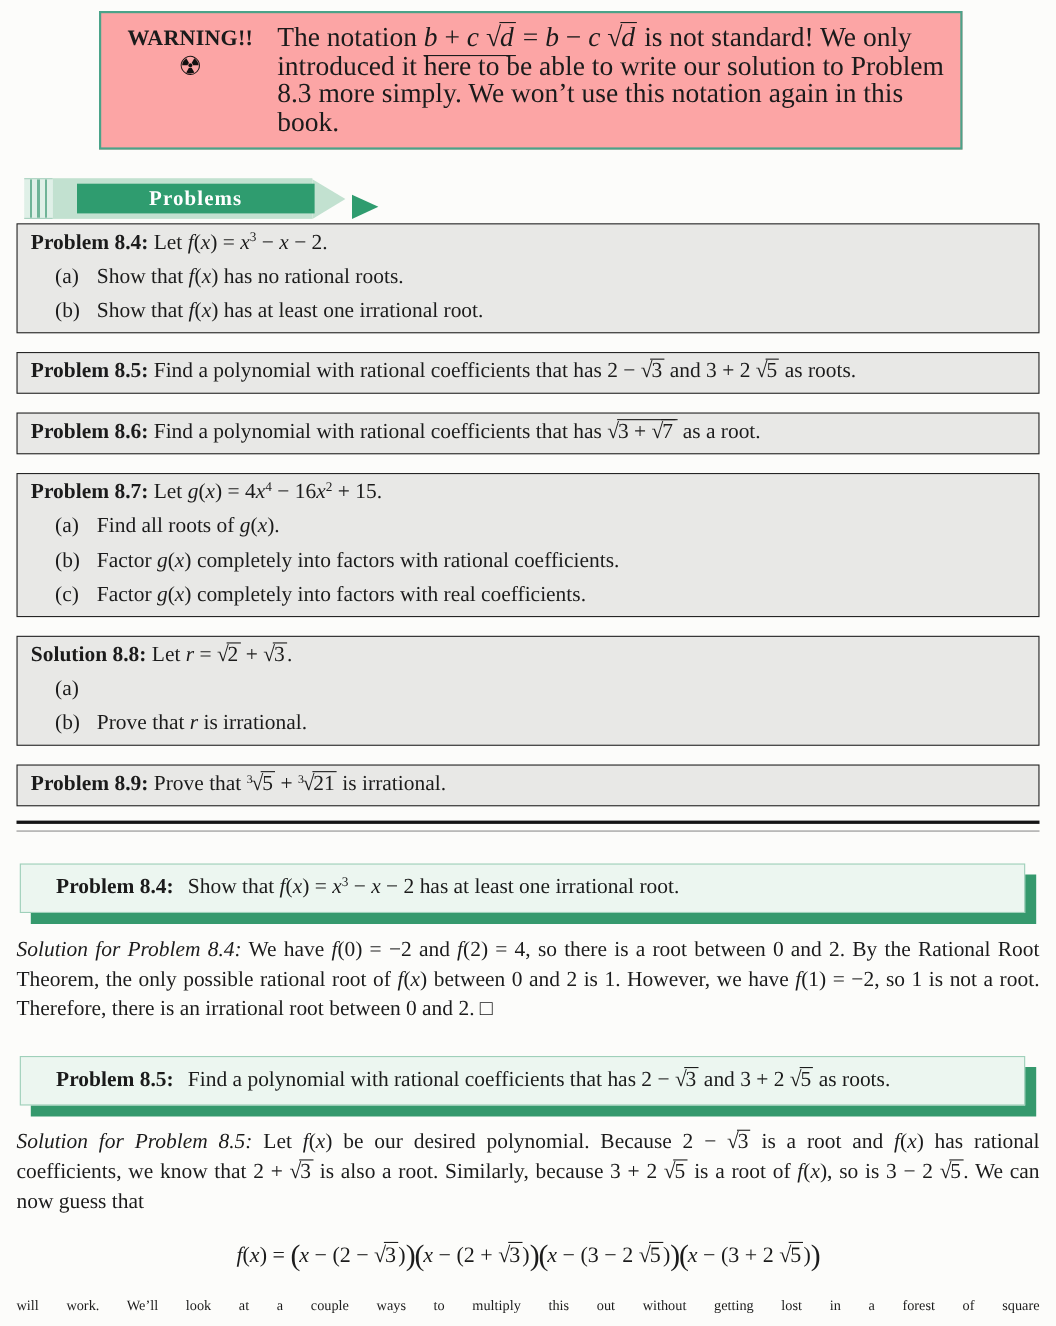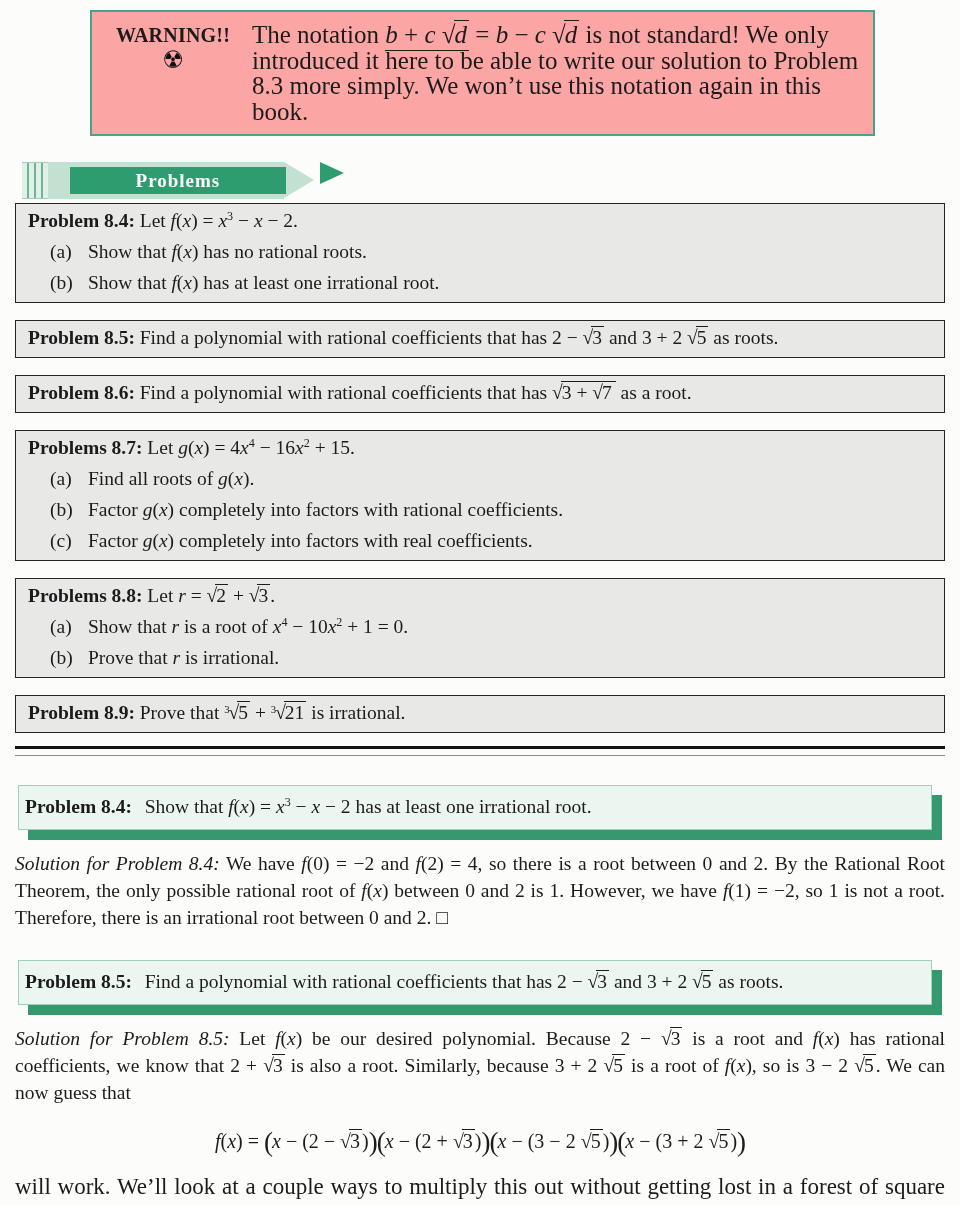--- a/index.html
+++ b/index.html
@@ -37,21 +37,21 @@
   .warning-text{
     flex:1;
     font-size:25px;line-height:25.5px;
     padding-top:2px;
   }
 
   
   .pencil{
     margin:26px 0 0 22px;
     height:37px;width:322px;
-    display:flex;align-items:flex-start;
+    display:flex;align-items:flex-end;
   }
   .pencil-stripes{
     width:26px;height:37px;
     background:repeating-linear-gradient(90deg,#dff0e7 0 5px,#6fb497 5px 7px);
     border-top:1px solid #9fcdb8;border-bottom:1px solid #9fcdb8;
     box-sizing:border-box;
   }
   .pencil-body{
     width:238px;height:37px;
     background:#c2e1d0;
@@ -95,41 +95,41 @@
   
   .rule-thick{margin:13px 15px 0;border-top:3.5px solid #141414;}
   .rule-thin{margin:6px 15px 0;border-top:1.5px solid #8d8d8d;}
 
   
   .hbox{
     margin:29px 28px 0 18px;
     background:#ecf6f0;
     border:1px solid #9fd0ba;
     box-shadow:10px 10px 0 #35996d;
-    padding:8px 6px 10px;
+    padding:8px 32px 10px;
     font-size:19.5px;line-height:25px;
   }
   .hbox .plabel{margin-right:8px;}
 
   
   .sol{
     margin:20px 15px 0;
     font-size:19.5px;line-height:27px;
     text-align:justify;
   }
   .sol .lead{font-style:italic;}
 
   .formula{
     margin:20px 0 0;
     text-align:center;
     font-size:20px;line-height:31px;
   }
   .closing{
     margin:16px 15px 0;
-    font-size:23px;line-height:27px;
+    font-size:13px;line-height:27px;
     text-align:justify;
     text-align-last:justify;
   }
 
   
   .var{font-style:italic;}
   sup{font-size:0.62em;vertical-align:0.55em;line-height:0;}
   .sqrt{white-space:nowrap;}
   .rsign{margin-right:-2px;}
   .rad{border-top:1.4px solid #1c1c1c;padding:0 2px 0 1px;}
@@ -175,40 +175,39 @@
 
     <div class="pbox">
       <div class="title"><b class="plabel">Problem 8.5:</b><span> Find a polynomial with rational coefficients that has 2 − <span class="sqrt"><span class="rsign">√</span><span class="rad">3</span></span> and 3 + 2 <span class="sqrt"><span class="rsign">√</span><span class="rad">5</span></span> as roots.</span></div>
     </div>
 
     <div class="pbox">
       <div class="title"><b class="plabel">Problem 8.6:</b><span> Find a polynomial with rational coefficients that has <span class="sqrt"><span class="rsign">√</span><span class="rad">3 + <span class="sqrt"><span class="rsign">√</span><span class="rad">7</span></span></span></span> as a root.</span></div>
     </div>
 
     <div class="pbox">
-      <div class="title"><b class="plabel">Problems 8.7:</b><span> Let <span class="var">g</span>(<span class="var">x</span>) = 4<span class="var">x</span><sup>4</sup> − 16<span class="var">x</span><sup>2</sup> + 15.</span></div>
+      <div class="title"><b class="plabel">Problem 8.7:</b><span> Let <span class="var">g</span>(<span class="var">x</span>) = 4<span class="var">x</span><sup>4</sup> − 16<span class="var">x</span><sup>2</sup> + 15.</span></div>
       <div class="part">
           <span class="tag">(a)</span>
           <span>Find all roots of <span class="var">g</span>(<span class="var">x</span>).</span>
         </div>
       <div class="part">
           <span class="tag">(b)</span>
           <span>Factor <span class="var">g</span>(<span class="var">x</span>) completely into factors with rational coefficients.</span>
         </div>
       <div class="part">
           <span class="tag">(c)</span>
           <span>Factor <span class="var">g</span>(<span class="var">x</span>) completely into factors with real coefficients.</span>
         </div>
     </div>
 
     <div class="pbox">
-      <div class="title"><b class="plabel">Problems 8.8:</b><span> Let <span class="var">r</span> = <span class="sqrt"><span class="rsign">√</span><span class="rad">2</span></span> + <span class="sqrt"><span class="rsign">√</span><span class="rad">3</span></span>.</span></div>
+      <div class="title"><b class="plabel">Solution 8.8:</b><span> Let <span class="var">r</span> = <span class="sqrt"><span class="rsign">√</span><span class="rad">2</span></span> + <span class="sqrt"><span class="rsign">√</span><span class="rad">3</span></span>.</span></div>
       <div class="part">
           <span class="tag">(a)</span>
-          <span>Show that <span class="var">r</span> is a root of <span class="var">x</span><sup>4</sup> − 10<span class="var">x</span><sup>2</sup> + 1 = 0.</span>
         </div>
       <div class="part">
           <span class="tag">(b)</span>
           <span>Prove that <span class="var">r</span> is irrational.</span>
         </div>
     </div>
 
     <div class="pbox">
       <div class="title"><b class="plabel">Problem 8.9:</b><span> Prove that <span class="sqrt"><span class="cidx">3</span><span class="rsign">√</span><span class="rad">5</span></span> + <span class="sqrt"><span class="cidx">3</span><span class="rsign">√</span><span class="rad">21</span></span> is irrational.</span></div>
     </div>

